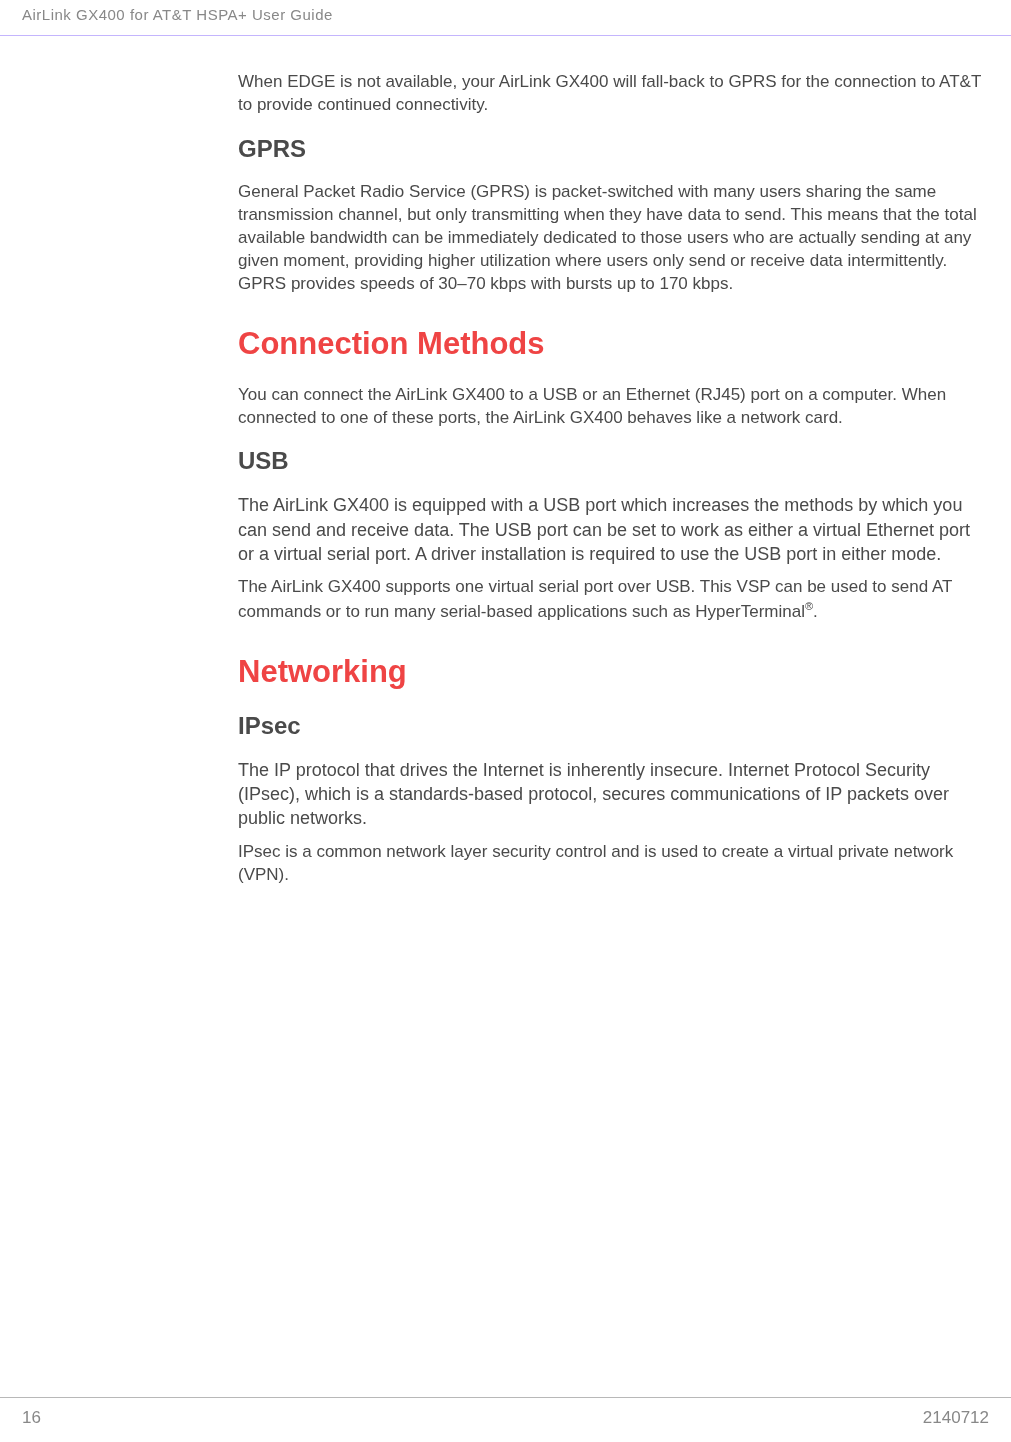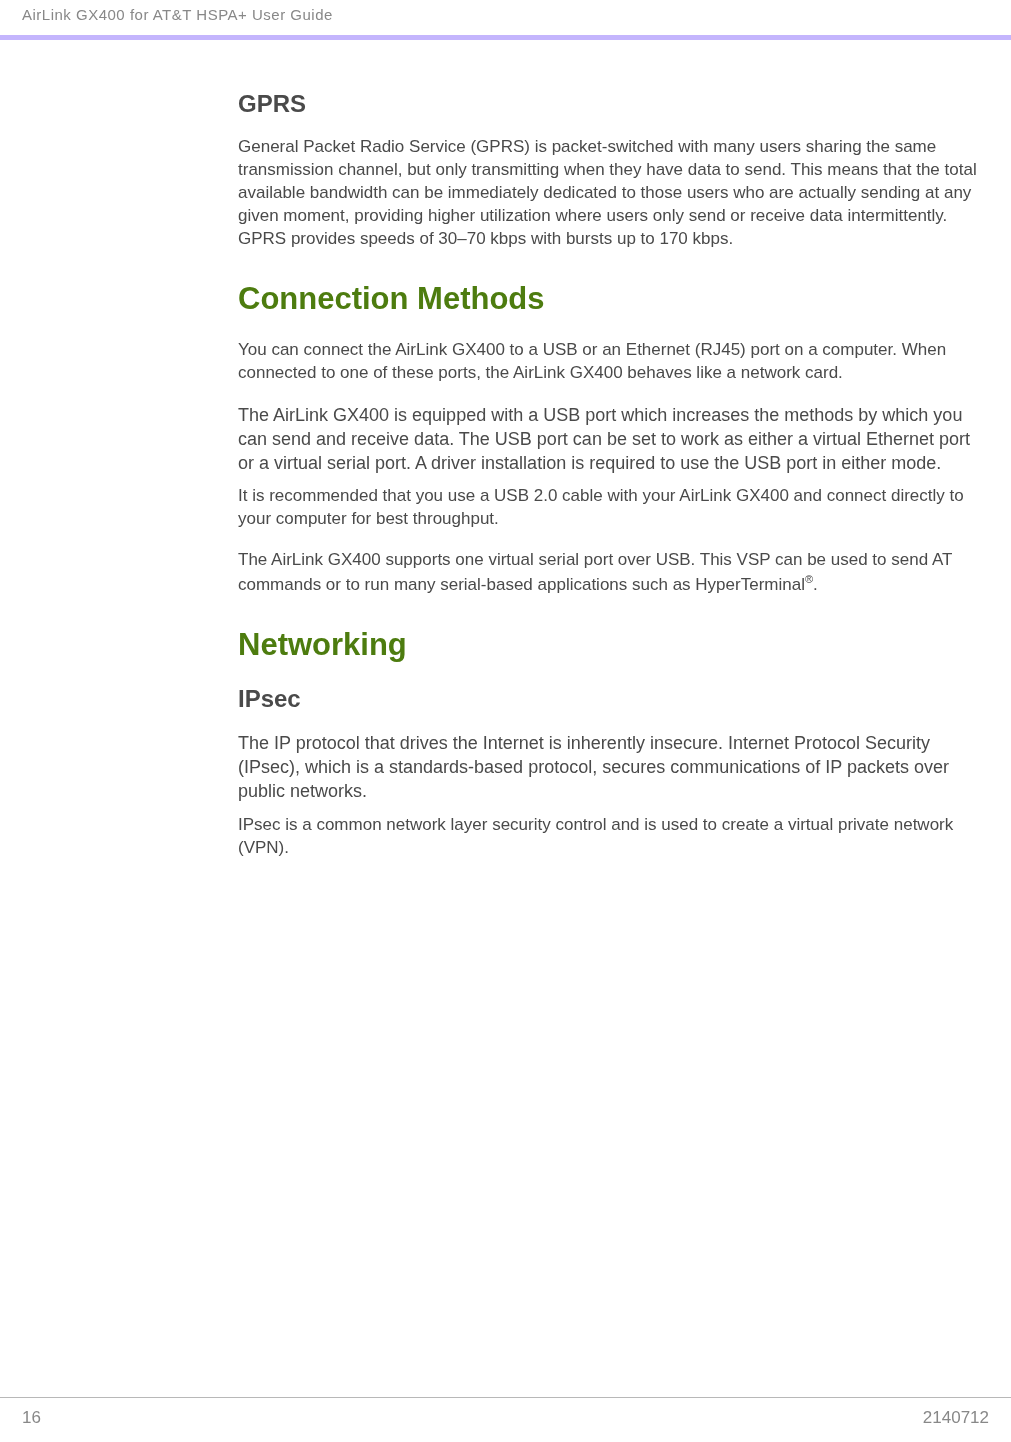--- a/index.html
+++ b/index.html
@@ -11,22 +11,22 @@
       font-family: Arial, Helvetica, sans-serif;
       background: #ffffff;
       color: #4a4a4a;
       width: 1011px;
       height: 1442px;
       position: relative;
       padding-top: 6px;
     }
     .header {
       padding: 0 22px 12px 22px;
-      border-bottom: 5px solid #c4b5fd;
-      margin-bottom: 50px;
+      border-bottom: 1px solid #c4b5fd;
+      margin-bottom: 35px;
     }
     .header-title {
       font-size: 15px;
       letter-spacing: 0.5px;
       color: #888888;
       font-weight: normal;
     }
     .content {
       padding-left: 238px;
       padding-right: 22px;
@@ -46,21 +46,21 @@
     h2 {
       font-size: 24px;
       font-weight: bold;
       color: #4a4a4a;
       margin-top: 12px;
       margin-bottom: 18px;
     }
     h1 {
       font-size: 31px;
       font-weight: bold;
-      color: #4d7c0f;
+      color: #ef4444;
       margin-top: 30px;
       margin-bottom: 22px;
     }
     .sup {
       font-size: 11px;
       vertical-align: super;
     }
     .footer {
       position: absolute;
       bottom: 14px;
@@ -76,29 +76,30 @@
     }
   </style>
 </head>
 <body>
 
 <div class="header">
   <div class="header-title">AirLink GX400 for AT&amp;T HSPA+ User Guide</div>
 </div>
 
 <div class="content">
+  <p class="para">When EDGE is not available, your AirLink GX400 will fall-back to GPRS for the connection to AT&amp;T to provide continued connectivity.</p>
 
   <h2>GPRS</h2>
   <p class="para">General Packet Radio Service (GPRS) is packet-switched with many users sharing the same transmission channel, but only transmitting when they have data to send. This means that the total available bandwidth can be immediately dedicated to those users who are actually sending at any given moment, providing higher utilization where users only send or receive data intermittently. GPRS provides speeds of 30–70 kbps with bursts up to 170 kbps.</p>
 
   <h1>Connection Methods</h1>
   <p class="para">You can connect the AirLink GX400 to a USB or an Ethernet (RJ45) port on a computer. When connected to one of these ports, the AirLink GX400 behaves like a network card.</p>
 
+  <h2>USB</h2>
   <p class="para-tight">The AirLink GX400 is equipped with a USB port which increases the methods by which you can send and receive data. The USB port can be set to work as either a virtual Ethernet port or a virtual serial port. A driver installation is required to use the USB port in either mode.</p>
-  <p class="para">It is recommended that you use a USB 2.0 cable with your AirLink GX400 and connect directly to your computer for best throughput.</p>
 
   <p class="para"><span>The AirLink GX400 supports one virtual serial port over USB. This VSP can be used to send AT commands or to run many serial-based applications such as HyperTerminal</span><span class="sup">®</span><span>.</span></p>
 
   <h1>Networking</h1>
 
   <h2>IPsec</h2>
   <p class="para-tight">The IP protocol that drives the Internet is inherently insecure. Internet Protocol Security (IPsec), which is a standards-based protocol, secures communications of IP packets over public networks.</p>
   <p class="para">IPsec is a common network layer security control and is used to create a virtual private network (VPN).</p>
 </div>
 

